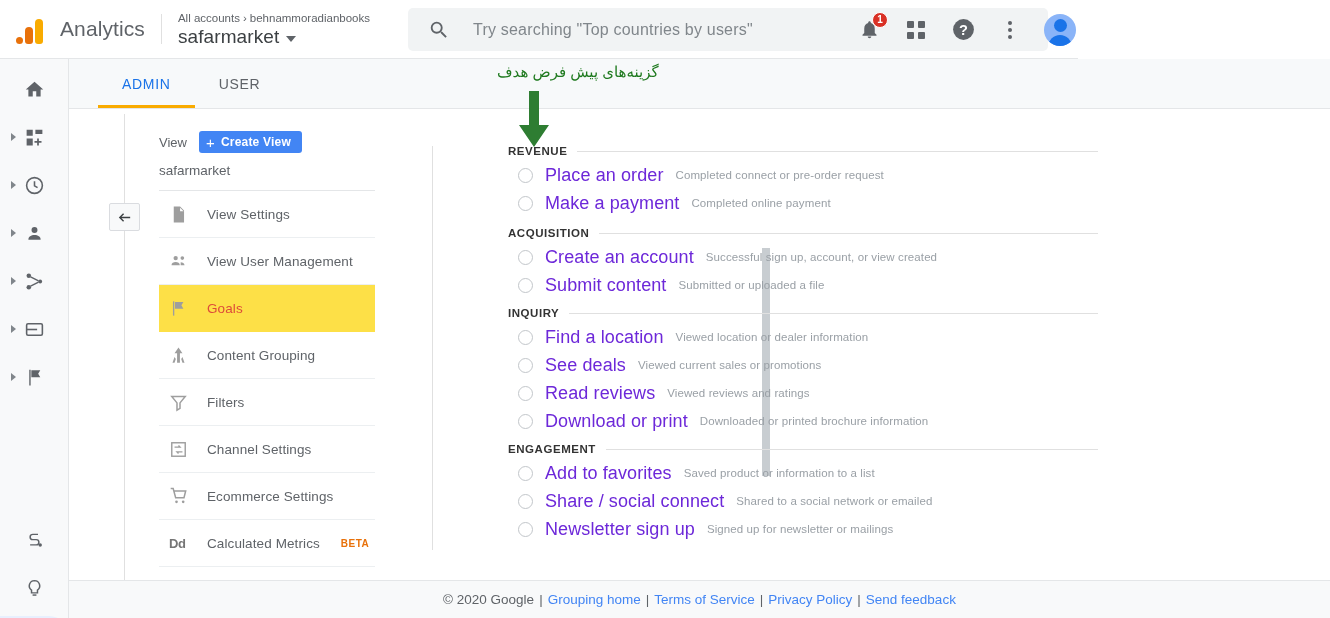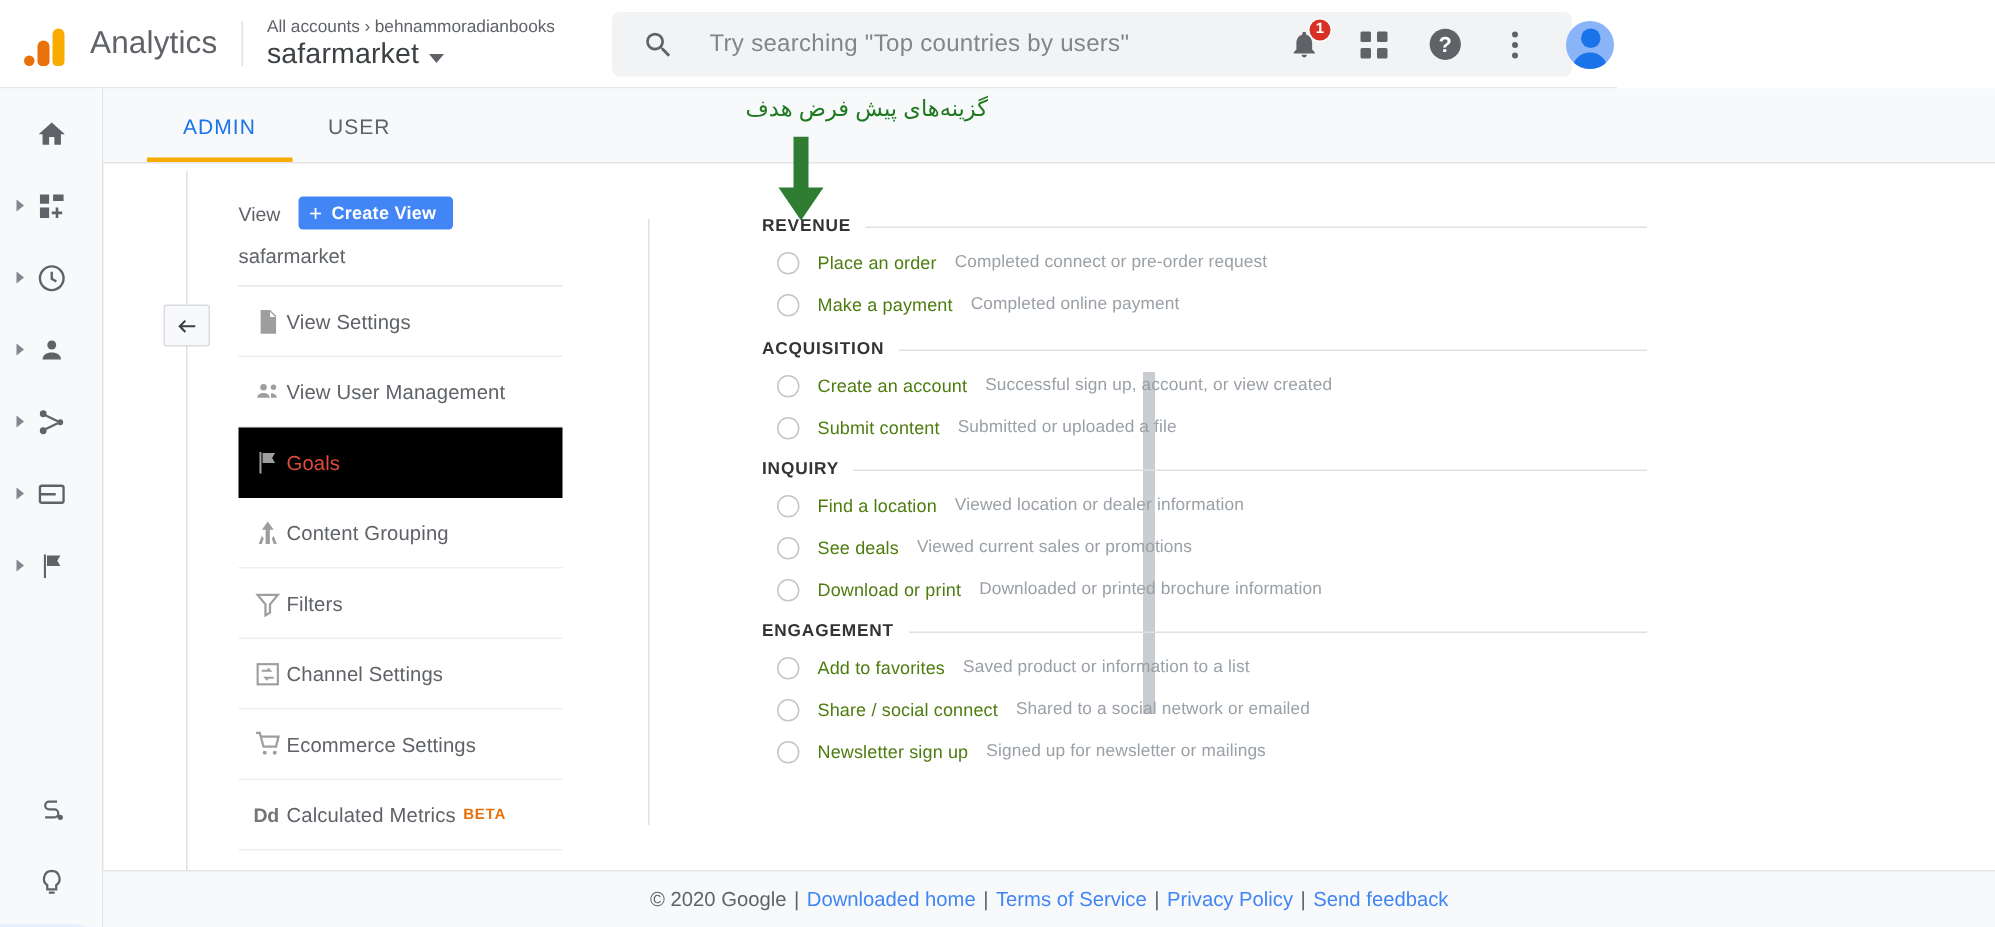--- a/index.html
+++ b/index.html
@@ -131,24 +131,24 @@
 
   .view-name {
     position: absolute; left: 159px; top: 163px; font-size: 13.5px; color: #5f6368;
   }
   .view-name-rule {
     position: absolute; left: 159px; top: 190px; width: 216px; height: 1px; background: #e4e6e8;
   }
 
   .menu { position: absolute; left: 159px; top: 191px; width: 216px; }
   .menu-item {
-    height: 47px; display: flex; align-items: center; gap: 0;
+    height: 47px; display: flex; align-items: center; gap: 16px;
     border-bottom: 1px solid #eceff1; cursor: pointer; padding-left: 10px;
   }
-  .menu-item.active { background: #000000; border-bottom: 1px solid transparent; }
+  .menu-item.active { background: #fde047; border-bottom: 1px solid transparent; }
   .mi-icon { width: 22px; display: flex; align-items: center; justify-content: flex-start; color: #9e9e9e; }
   .mi-label { font-size: 13.5px; color: #5f6368; letter-spacing: .1px; }
   .menu-item.active .mi-label { color: #dd4b39; }
   .menu-item.active .mi-icon { color: #9e9e9e; }
   .beta { font-size: 10px; color: #e8710a; font-weight: bold; letter-spacing: .5px; margin-left: 5px; }
   .dd-glyph { font-size: 13px; font-weight: bold; color: #757575; letter-spacing: -.3px; }
 
   .panel-scroll {
     position: absolute; left: 381px; top: 124px; width: 8px; height: 228px;
     background: #c8cdd1; border-radius: 0;
@@ -172,21 +172,21 @@
   }
   .sec-rule { flex: 1; height: 1px; background: #e0e0e0; }
 
   .goal-row {
     display: flex; align-items: center; height: 28px; padding-left: 10px; cursor: pointer;
   }
   .radio {
     width: 15px; height: 15px; border-radius: 50%; border: 1.5px solid #c2c6ca;
     flex: 0 0 15px; margin-right: 12px; background: #fff;
   }
-  .goal-name { font-size: 12px; color: #4d7c0f; letter-spacing: .1px; }
+  .goal-name { font-size: 18px; color: #6d28d9; letter-spacing: .1px; }
   .goal-desc { font-size: 11.5px; color: #9aa0a6; margin-left: 12px; letter-spacing: .1px; }
 
   .sec-group { margin-bottom: 8px; }
   .sec-group.first { margin-bottom: 10px; }
 
   
   .footer {
     position: absolute; left: 69px; bottom: 0; width: 1261px; height: 38px;
     background: #f8f9fa; border-top: 1px solid #e4e6e8;
     display: flex; align-items: center; justify-content: center;
@@ -486,20 +486,25 @@
       <span class="goal-name">Find a location</span>
       <span class="goal-desc">Viewed location or dealer information</span>
     </div>
     <div class="goal-row">
       <span class="radio"></span>
       <span class="goal-name">See deals</span>
       <span class="goal-desc">Viewed current sales or promotions</span>
     </div>
     <div class="goal-row">
       <span class="radio"></span>
+      <span class="goal-name">Read reviews</span>
+      <span class="goal-desc">Viewed reviews and ratings</span>
+    </div>
+    <div class="goal-row">
+      <span class="radio"></span>
       <span class="goal-name">Download or print</span>
       <span class="goal-desc">Downloaded or printed brochure information</span>
     </div>
   </div>
 
   <div class="sec-group">
     <div class="sec-head">
       <span class="sec-title">ENGAGEMENT</span>
       <span class="sec-rule"></span>
     </div>
@@ -518,20 +523,20 @@
       <span class="goal-name">Newsletter sign up</span>
       <span class="goal-desc">Signed up for newsletter or mailings</span>
     </div>
   </div>
 
 </div>
 
 <div class="footer">
   <span>© 2020 Google</span>
   <span class="pipe">|</span>
-  <a href="#">Downloaded home</a>
+  <a href="#">Grouping home</a>
   <span class="pipe">|</span>
   <a href="#">Terms of Service</a>
   <span class="pipe">|</span>
   <a href="#">Privacy Policy</a>
   <span class="pipe">|</span>
   <a href="#">Send feedback</a>
 </div>
 
 </body></html>

